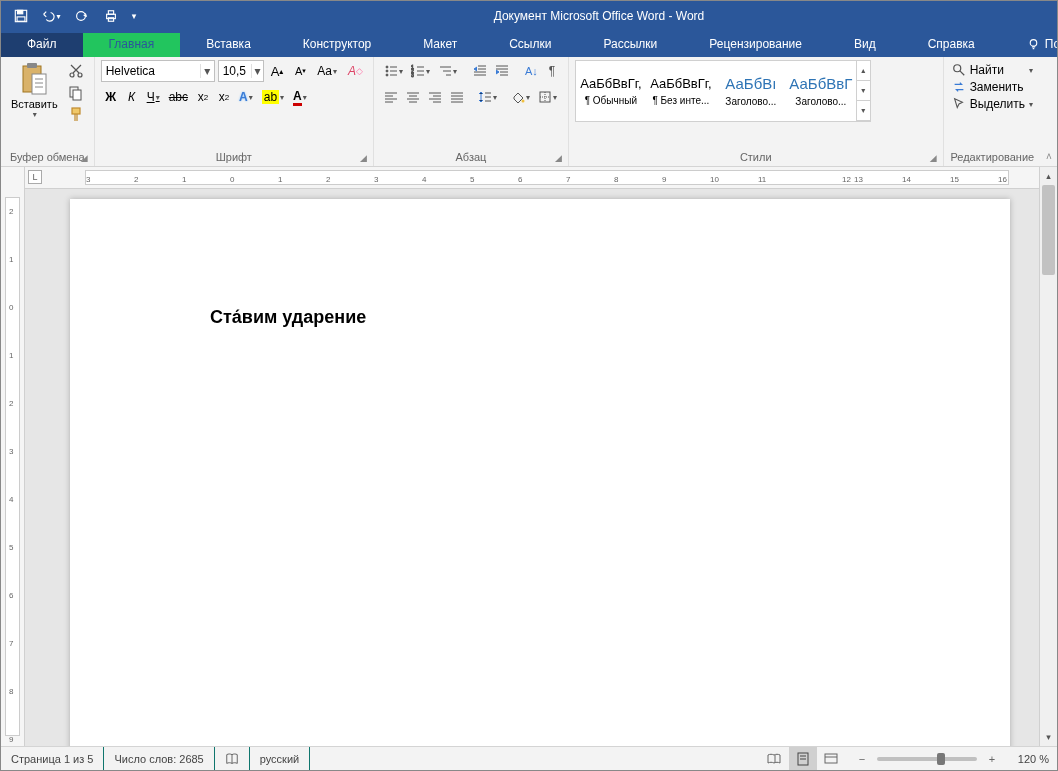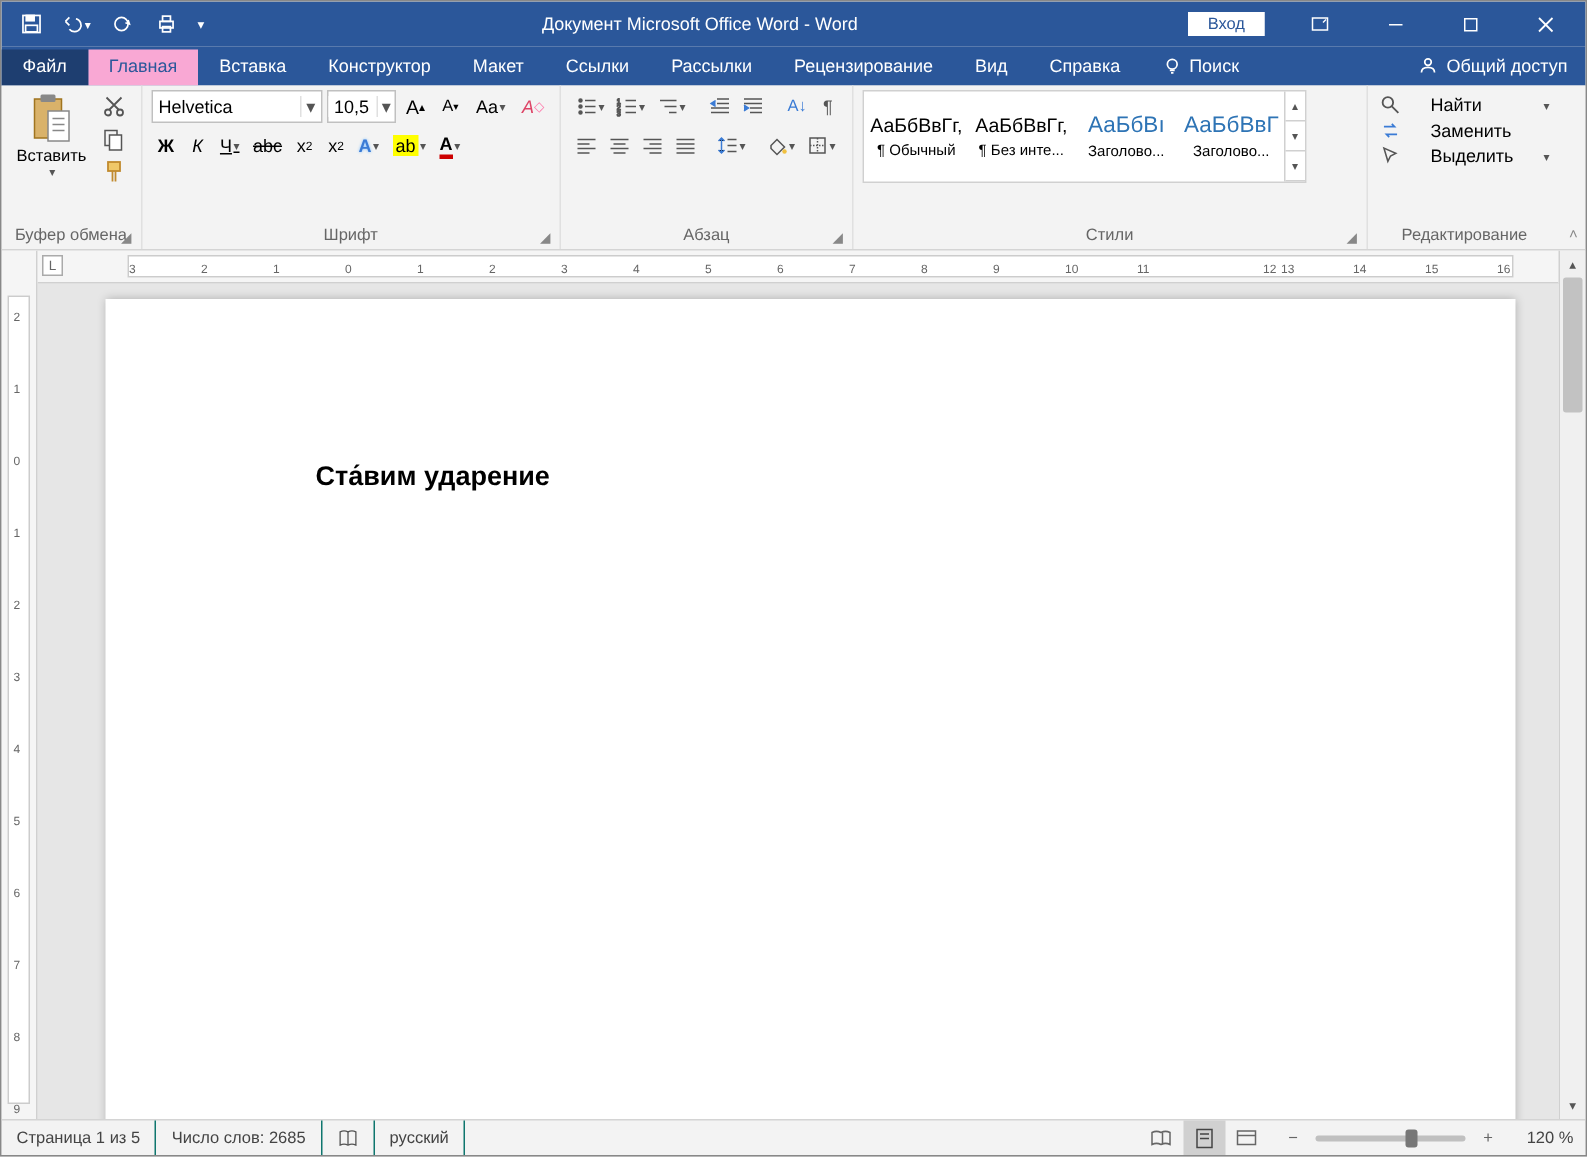--- a/index.html
+++ b/index.html
@@ -9,23 +9,23 @@
 .titlebar { background: #2b579a; color: #fff; height: 30px; display: flex; align-items: center; font-size: 12px; }
 .qat { display: flex; align-items: center; gap: 2px; padding-left: 6px; }
 .qat-btn { width: 28px; height: 24px; display: flex; align-items: center; justify-content: center; color: #fff; }
 .title-text { flex: 1; text-align: center; font-size: 12px; }
 .title-right { display: flex; align-items: center; gap: 4px; padding-right: 4px; }
 .signin { border: 1px solid #fff; background:#fff; color:#2b579a; padding: 1px 12px; font-size: 11px; margin-right: 10px; }
 .win-btn { width: 46px; height: 30px; display: flex; align-items: center; justify-content: center; color:#fff; }
 
 
 .tabs { background:#2b579a; height:26px; display:flex; align-items:flex-end; padding-left:0; }
-.tab { color:#fff; font-size:12px; padding:4px 14px 6px; cursor:pointer; }
+.tab { color:#fff; font-size:12px; padding:4px 26px 6px; cursor:pointer; }
 .tab.file { background:#1e3e70; }
-.tab.active { background:#f9a8d4; color:#2b579a; }
+.tab.active { background:#22c55e; color:#2b579a; }
 .tab-spacer { flex:1; }
 .share-tab { color:#fff; font-size:12px; padding:4px 12px 6px; display:flex; align-items:center; gap:5px; }
 
 
 .ribbon { background:#f3f3f3; border-bottom:1px solid #d4d4d4; height:110px; display:flex; }
 .group { border-right:1px solid #e0e0e0; display:flex; flex-direction:column; padding:3px 6px 0; }
 .group-content { flex:1; display:flex; gap:2px; }
 .group-label { text-align:center; font-size:11px; color:#666; padding:2px 0 3px; position:relative; }
 .group-label .launcher { position:absolute; right:0; bottom:3px; font-size:9px; color:#888; cursor:pointer; }
 .rbtn { display:flex; align-items:center; justify-content:center; padding:2px 3px; border:1px solid transparent; cursor:pointer; font-size:12px; min-width:20px; height:22px; }
@@ -35,21 +35,21 @@
 .combo { border:1px solid #c0c0c0; background:#fff; height:22px; font-size:12px; display:flex; align-items:center; }
 .combo input { border:none; outline:none; width:100%; padding:0 4px; font-size:12px; }
 .combo .arr { width:16px; text-align:center; color:#555; border-left:1px solid #e0e0e0; }
 .style-item { width:68px; height:58px; border:1px solid transparent; margin:1px; text-align:center; cursor:pointer; font-size:10px; display:flex; flex-direction:column; justify-content:center; overflow:hidden; }
 .style-prev { font-size:13px; margin-bottom:4px; }
 .style0 .style-prev { color:#000; }
 .style2 .style-prev, .style3 .style-prev { color:#2e74b5; font-size:15px; }
 .styles-box { display:flex; border:1px solid #d0d0d0; background:#fff; }
 .styles-scroll { width:14px; display:flex; flex-direction:column; border-left:1px solid #d0d0d0; }
 .styles-scroll div { flex:1; display:flex; align-items:center; justify-content:center; font-size:8px; color:#555; border-bottom:1px solid #d0d0d0; cursor:pointer; }
-.edit-row { display:flex; align-items:center; gap:20px; font-size:12px; padding:1px 2px; cursor:pointer; white-space:nowrap; }
+.edit-row { display:flex; align-items:center; gap:4px; font-size:12px; padding:1px 2px; cursor:pointer; white-space:nowrap; }
 
 
 .workspace { flex:1; display:flex; background:#e6e6e6; overflow:hidden; position:relative; }
 .vruler { width:24px; background:#f5f5f5; border-right:1px solid #d0d0d0; position:relative; font-size:8px; color:#666; overflow:hidden; }
 .docwrap { flex:1; display:flex; flex-direction:column; overflow:hidden; }
 .hruler { height:22px; background:#f5f5f5; border-bottom:1px solid #d0d0d0; position:relative; font-size:8px; color:#666; overflow:hidden; display:flex; align-items:flex-end; }
 .hruler .tabstop { position:absolute; left:3px; top:3px; width:14px; height:14px; border:1px solid #aaa; background:#fff; font-size:9px; display:flex; align-items:center; justify-content:center; }
 .ruler-track { position:absolute; left:60px; right:30px; top:3px; bottom:3px; background:#fff; border:1px solid #ccc; }
 .rn { position:absolute; top:4px; }
 .docscroll { flex:1; overflow:auto; display:flex; justify-content:center; background:#e6e6e6; padding-top:10px; }
@@ -102,45 +102,20 @@
           <rect x="3" y="6" width="10" height="5"></rect>
           <rect x="5" y="2" width="6" height="4"></rect>
           <rect x="5" y="10" width="6" height="4"></rect>
         </svg>
       </div>
     <div class="qat-btn" style="width:14px">
         <span style="font-size:9px;color:#fff">▾</span>
       </div>
   </div>
   <div class="title-text">Документ Microsoft Office Word  -  Word</div>
-  <div class="title-right">
-    <div class="signin">Вход</div>
-    <div class="win-btn">
-        <svg width="12" height="12" viewBox="0 0 12 12" fill="none" stroke="#fff">
-          <rect x="1" y="2" width="10" height="8"></rect>
-          <path d="M8 5l2-2"></path>
-        </svg>
-      </div>
-    <div class="win-btn">
-        <svg width="11" height="11" viewBox="0 0 11 11" stroke="#fff">
-          <line x1="1" y1="5.5" x2="10" y2="5.5"></line>
-        </svg>
-      </div>
-    <div class="win-btn">
-        <svg width="11" height="11" viewBox="0 0 11 11" fill="none" stroke="#fff">
-          <rect x="1.5" y="1.5" width="8" height="8"></rect>
-        </svg>
-      </div>
-    <div class="win-btn win-close">
-        <svg width="11" height="11" viewBox="0 0 11 11" stroke="#fff" stroke-width="1.2">
-          <line x1="1" y1="1" x2="10" y2="10"></line>
-          <line x1="10" y1="1" x2="1" y2="10"></line>
-        </svg>
-      </div>
-  </div>
 </div>
 
 <div class="tabs">
   <div class="tab file">Файл</div>
   <div class="tab active">Главная</div>
   <div class="tab">Вставка</div>
   <div class="tab">Конструктор</div>
   <div class="tab">Макет</div>
   <div class="tab">Ссылки</div>
   <div class="tab">Рассылки</div>

